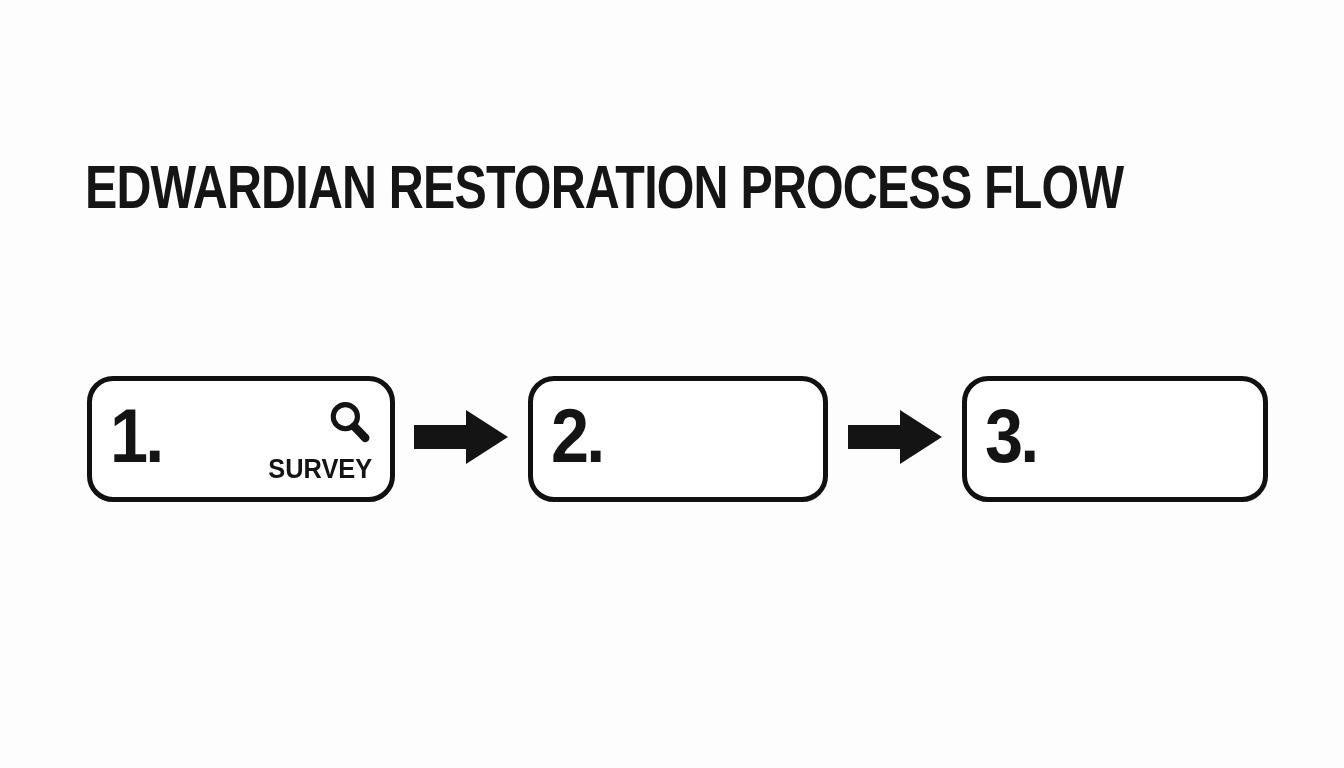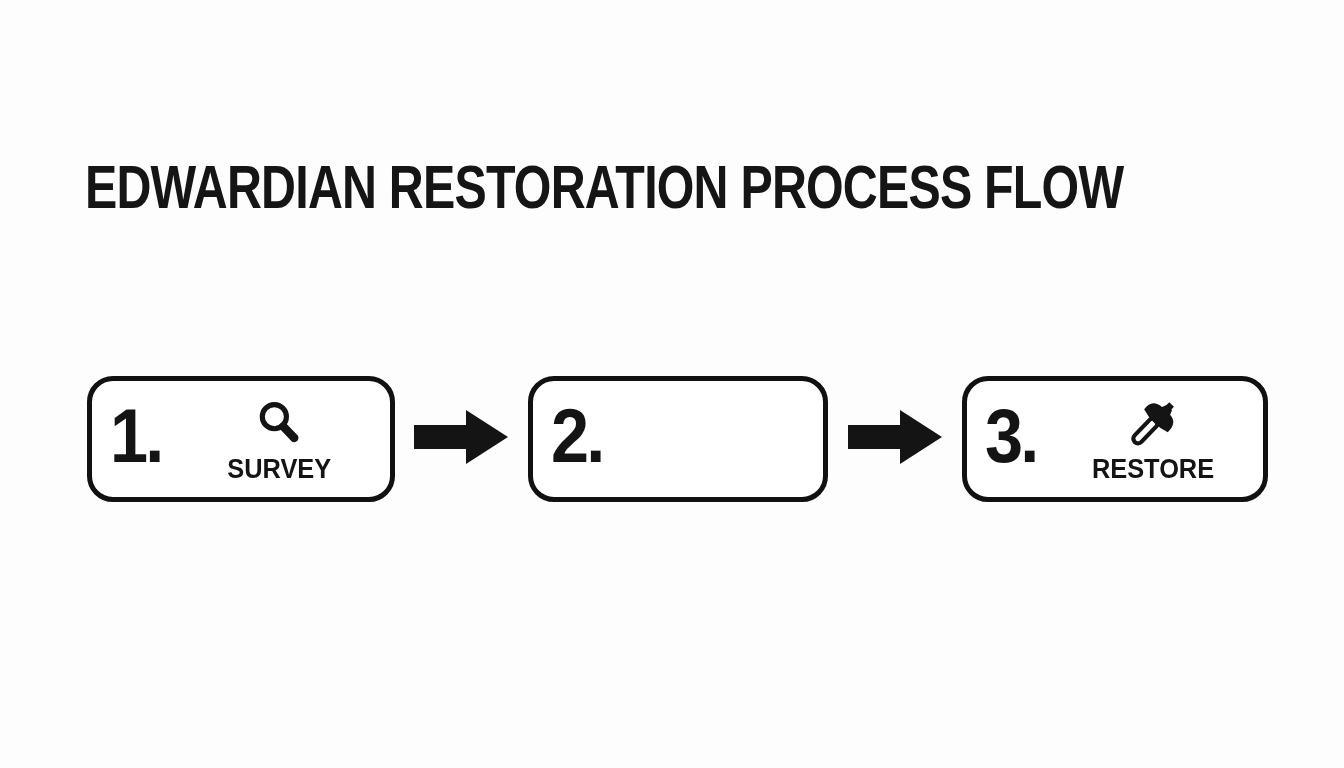--- a/index.html
+++ b/index.html
@@ -54,21 +54,21 @@
     color: #141414;
     transform: scaleX(0.9);
     transform-origin: left center;
     padding-bottom: 6px;
     min-width: 72px;
   }
   .step-content {
     flex: 1;
     display: flex;
     flex-direction: column;
-    align-items: center;
+    align-items: flex-end;
     justify-content: center;
     gap: 2px;
   }
   .step-icon {
     height: 58px;
     display: flex;
     align-items: center;
     justify-content: center;
   }
   .step-label {
@@ -126,28 +126,16 @@
     <div class="connector c2">
       <span>
         <svg width="95" height="56" viewBox="0 0 95 56" aria-hidden="true">
           <polygon points="0,16 52,16 52,1 94,28 52,55 52,40 0,40" fill="#141414"></polygon>
         </svg>
       </span>
     </div>
 
     <div class="step w3">
       <div class="step-number">3.</div>
-      <div class="step-content">
-        <div class="step-icon">
-          <svg width="60" height="60" viewBox="0 0 64 64" aria-hidden="true">
-            <g transform="rotate(44 32 30)">
-              <rect x="27" y="25" width="10" height="33" rx="5" fill="#ffffff" stroke="#141414" stroke-width="4.5"></rect>
-              <path d="M15 26 Q13 12 27 11 L29 6 H37 L39 11 Q51 12 50 26 Q33 32 15 26 Z" fill="#141414"></path>
-              <rect x="29" y="2" width="7" height="6" fill="#141414"></rect>
-            </g>
-          </svg>
-        </div>
-        <div class="step-label">RESTORE</div>
-      </div>
     </div>
 
   </div>
 </div>
 
 </body></html>

